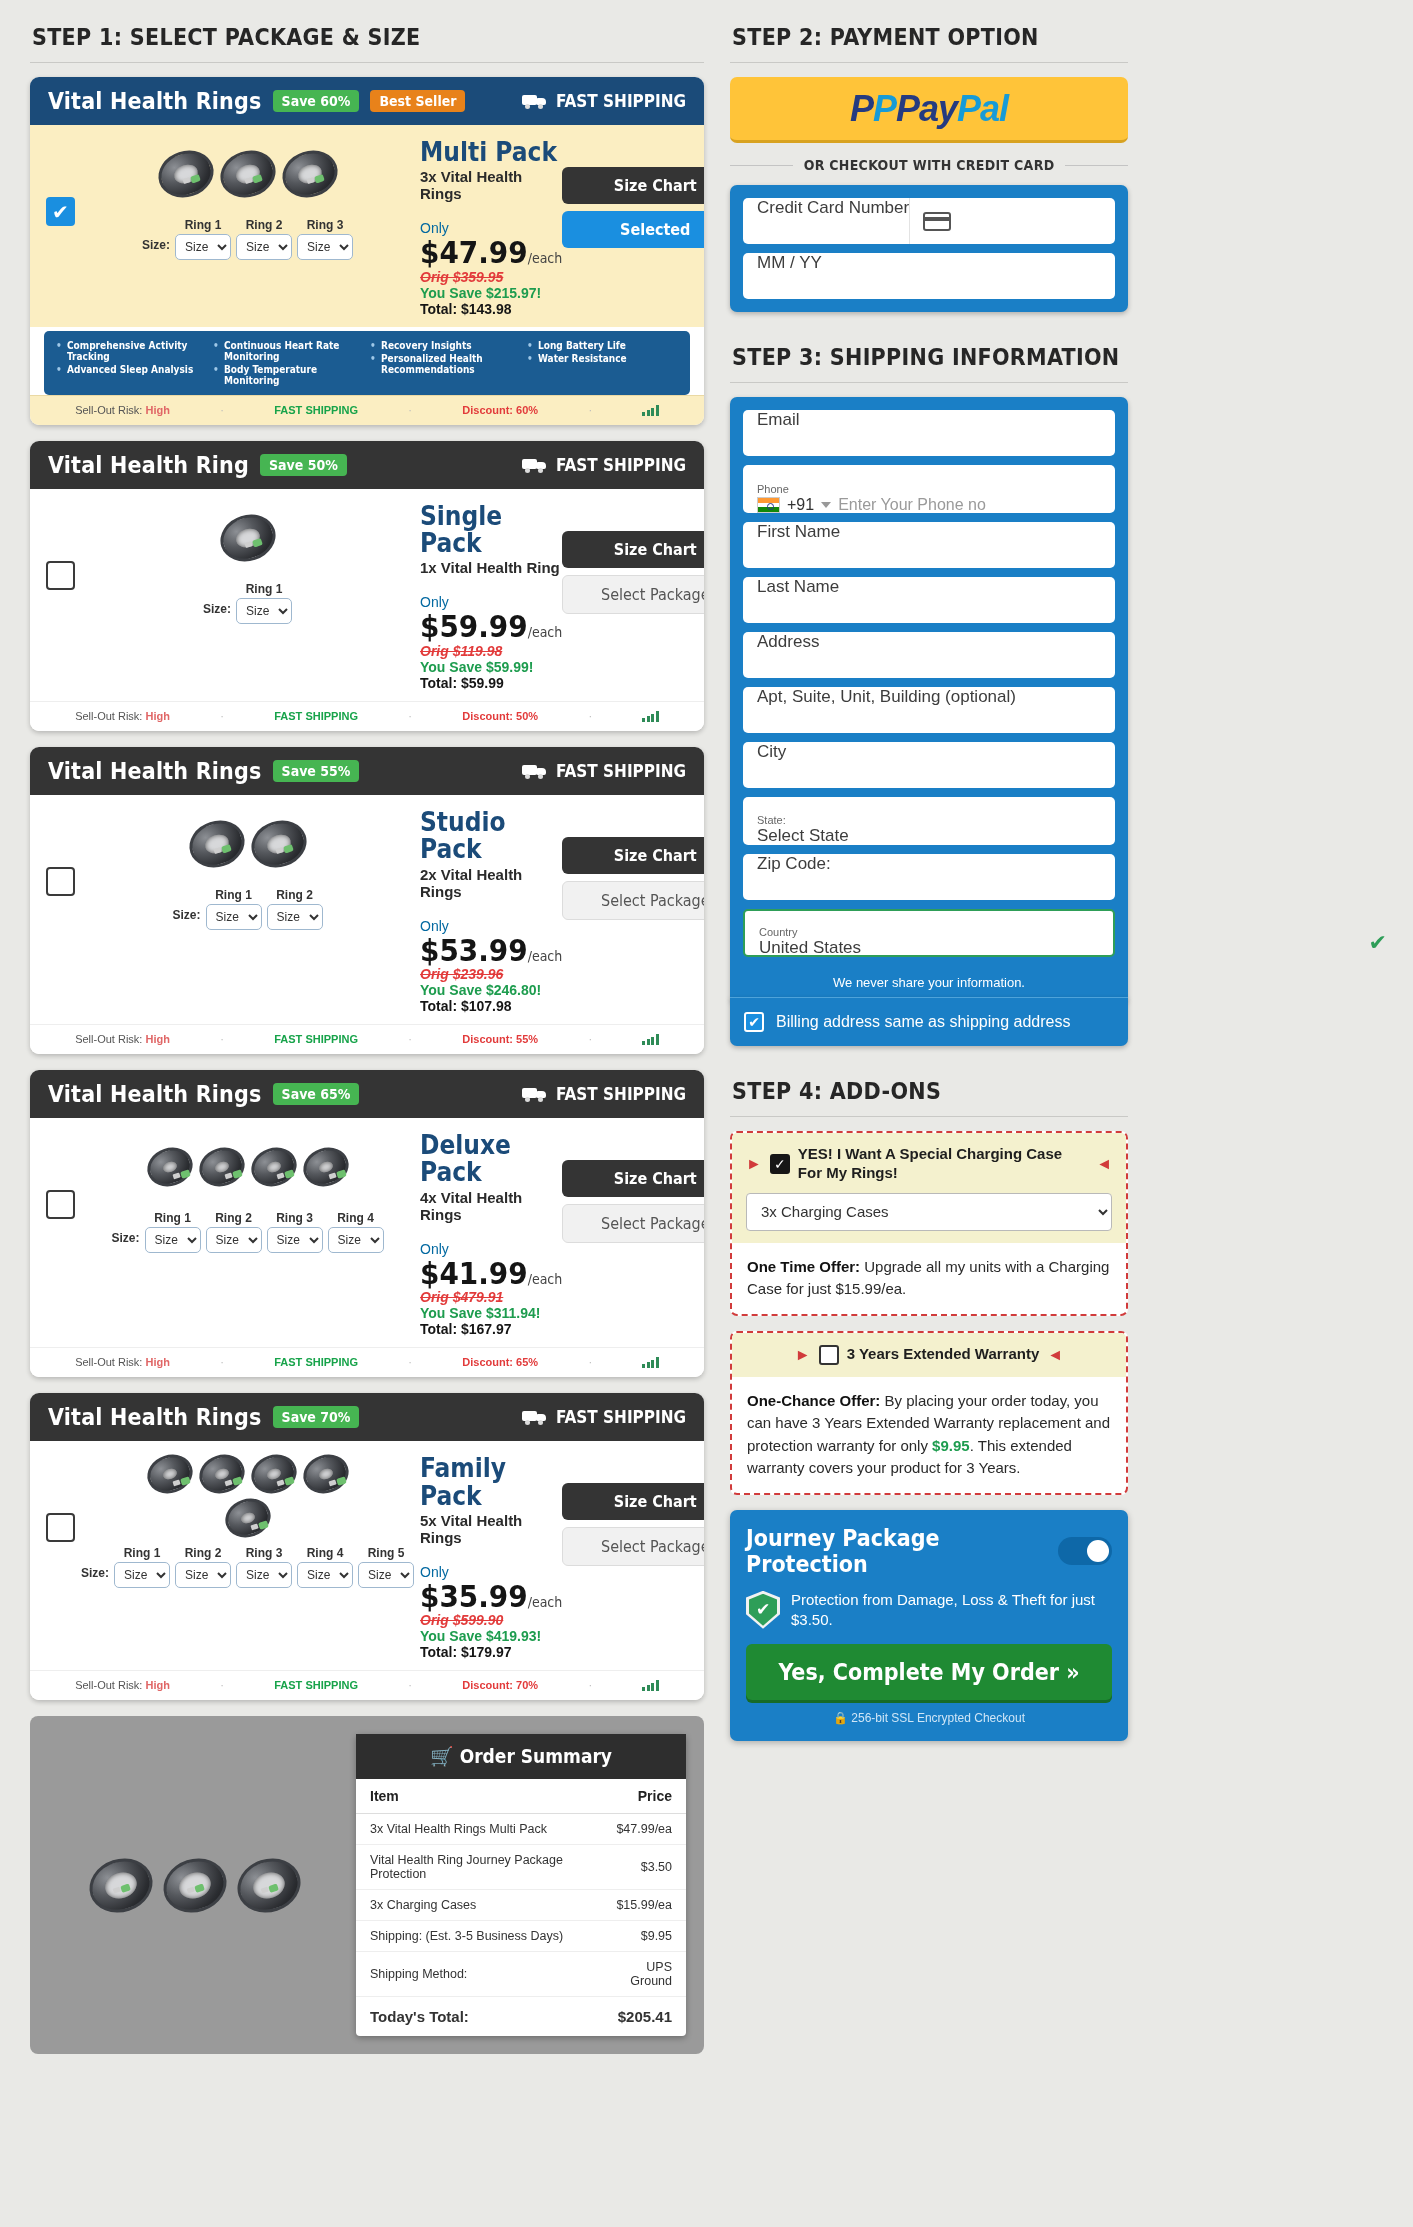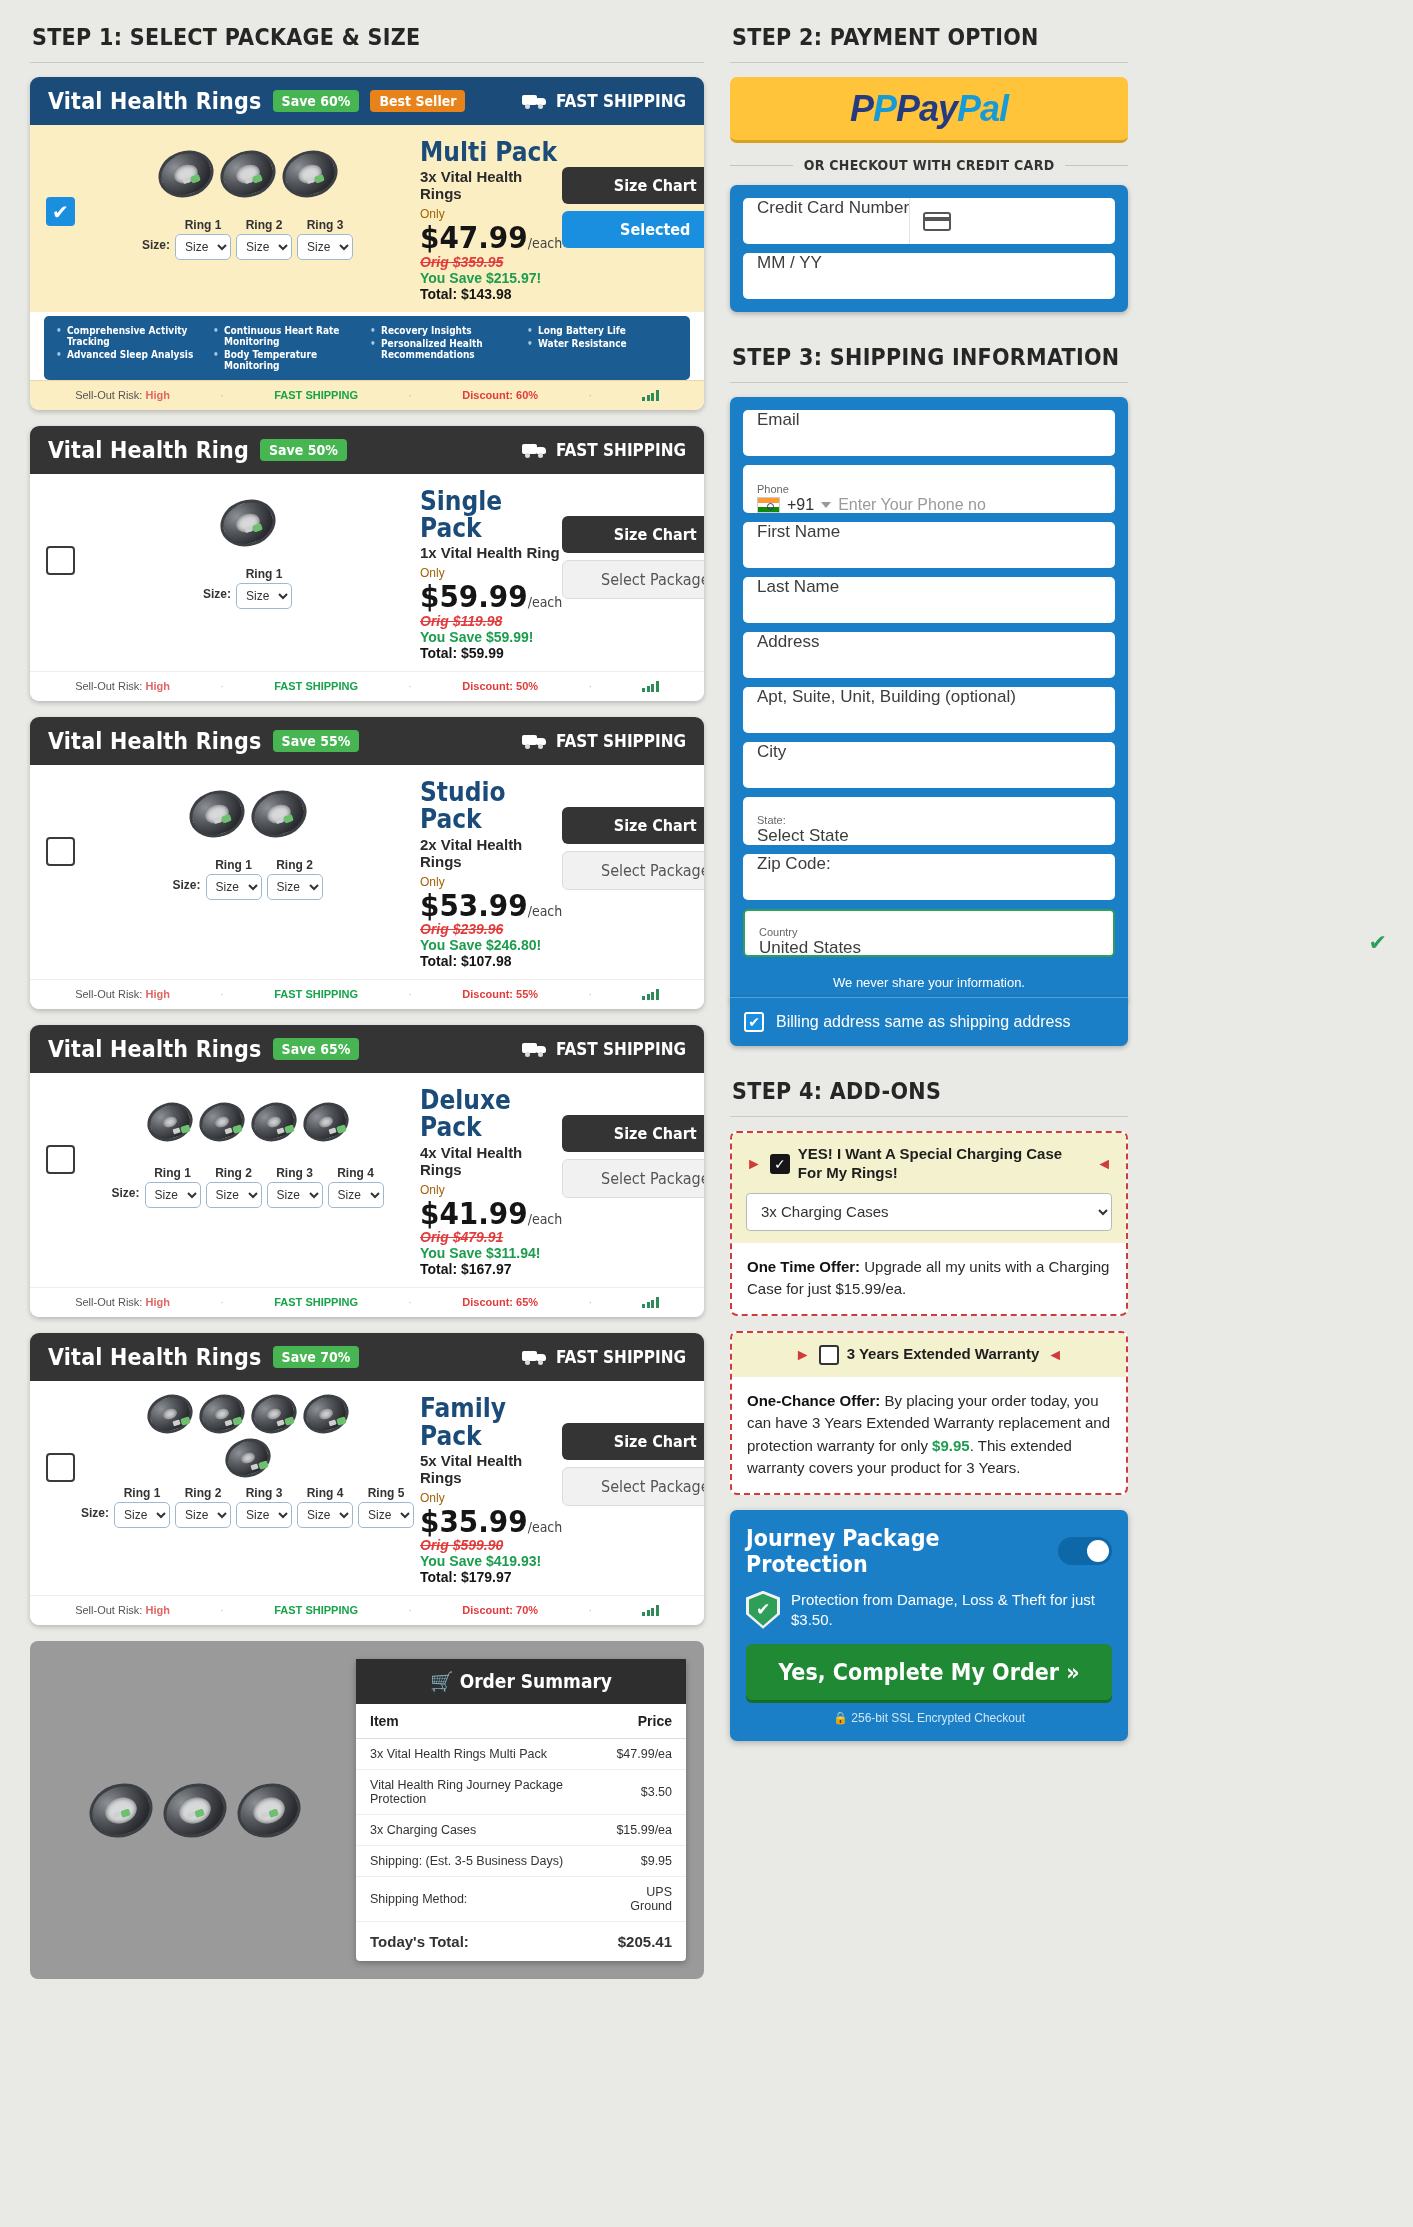--- a/index.html
+++ b/index.html
@@ -70,21 +70,21 @@
   .sizelabel { font-size:12px; color:#333; padding-bottom:8px; font-weight:600; }
   .sizecell { display:flex; flex-direction:column; align-items:center; gap:2px; }
   .sizecell .lb { font-size:12px; color:#333; font-weight:700; }
   .sizesel { font-size:12px; padding:4px 5px; border:1px solid #9fb8cf; border-radius:5px; background:#fff; color:#333; }
 
   .pricebox { width:268px; flex:none; display:flex; }
   .pinfo { flex:1; }
   .pname { font-size:26px; font-weight:700; color:#1b4b79; line-height:1.05;
       font-family:"DejaVu Sans Condensed","Liberation Sans Narrow","Liberation Sans",sans-serif; }
   .psub { font-size:15px; font-weight:700; color:#2b2b2b; margin-top:2px; }
-  .ponly { font-size:12px; color:#a16207; margin-top:5px; }
+  .ponly { font-size:14px; color:#0369a1; margin-top:18px; }
   .pprice { font-size:31px; font-weight:700; color:#151515; line-height:1.05;
       font-family:"DejaVu Sans Condensed","Liberation Sans Narrow","Liberation Sans",sans-serif; }
   .pprice span.each { font-size:14px; font-weight:400; color:#444; }
   .porig { font-size:14px; color:#e23b3b; text-decoration:line-through; font-style:italic; font-weight:600; }
   .psave { font-size:14px; color:#1d9c4e; font-weight:700; }
   .ptotal { font-size:14px; color:#151515; font-weight:700; }
   .btncol { width:186px; flex:none; display:flex; flex-direction:column; gap:7px; padding-top:28px; }
   .btn-size { background:#343434; color:#fff; font-size:16px; font-weight:700; border:none; border-radius:6px;
       padding:9px 0; cursor:pointer;
       font-family:"DejaVu Sans Condensed","Liberation Sans Narrow","Liberation Sans",sans-serif; }

